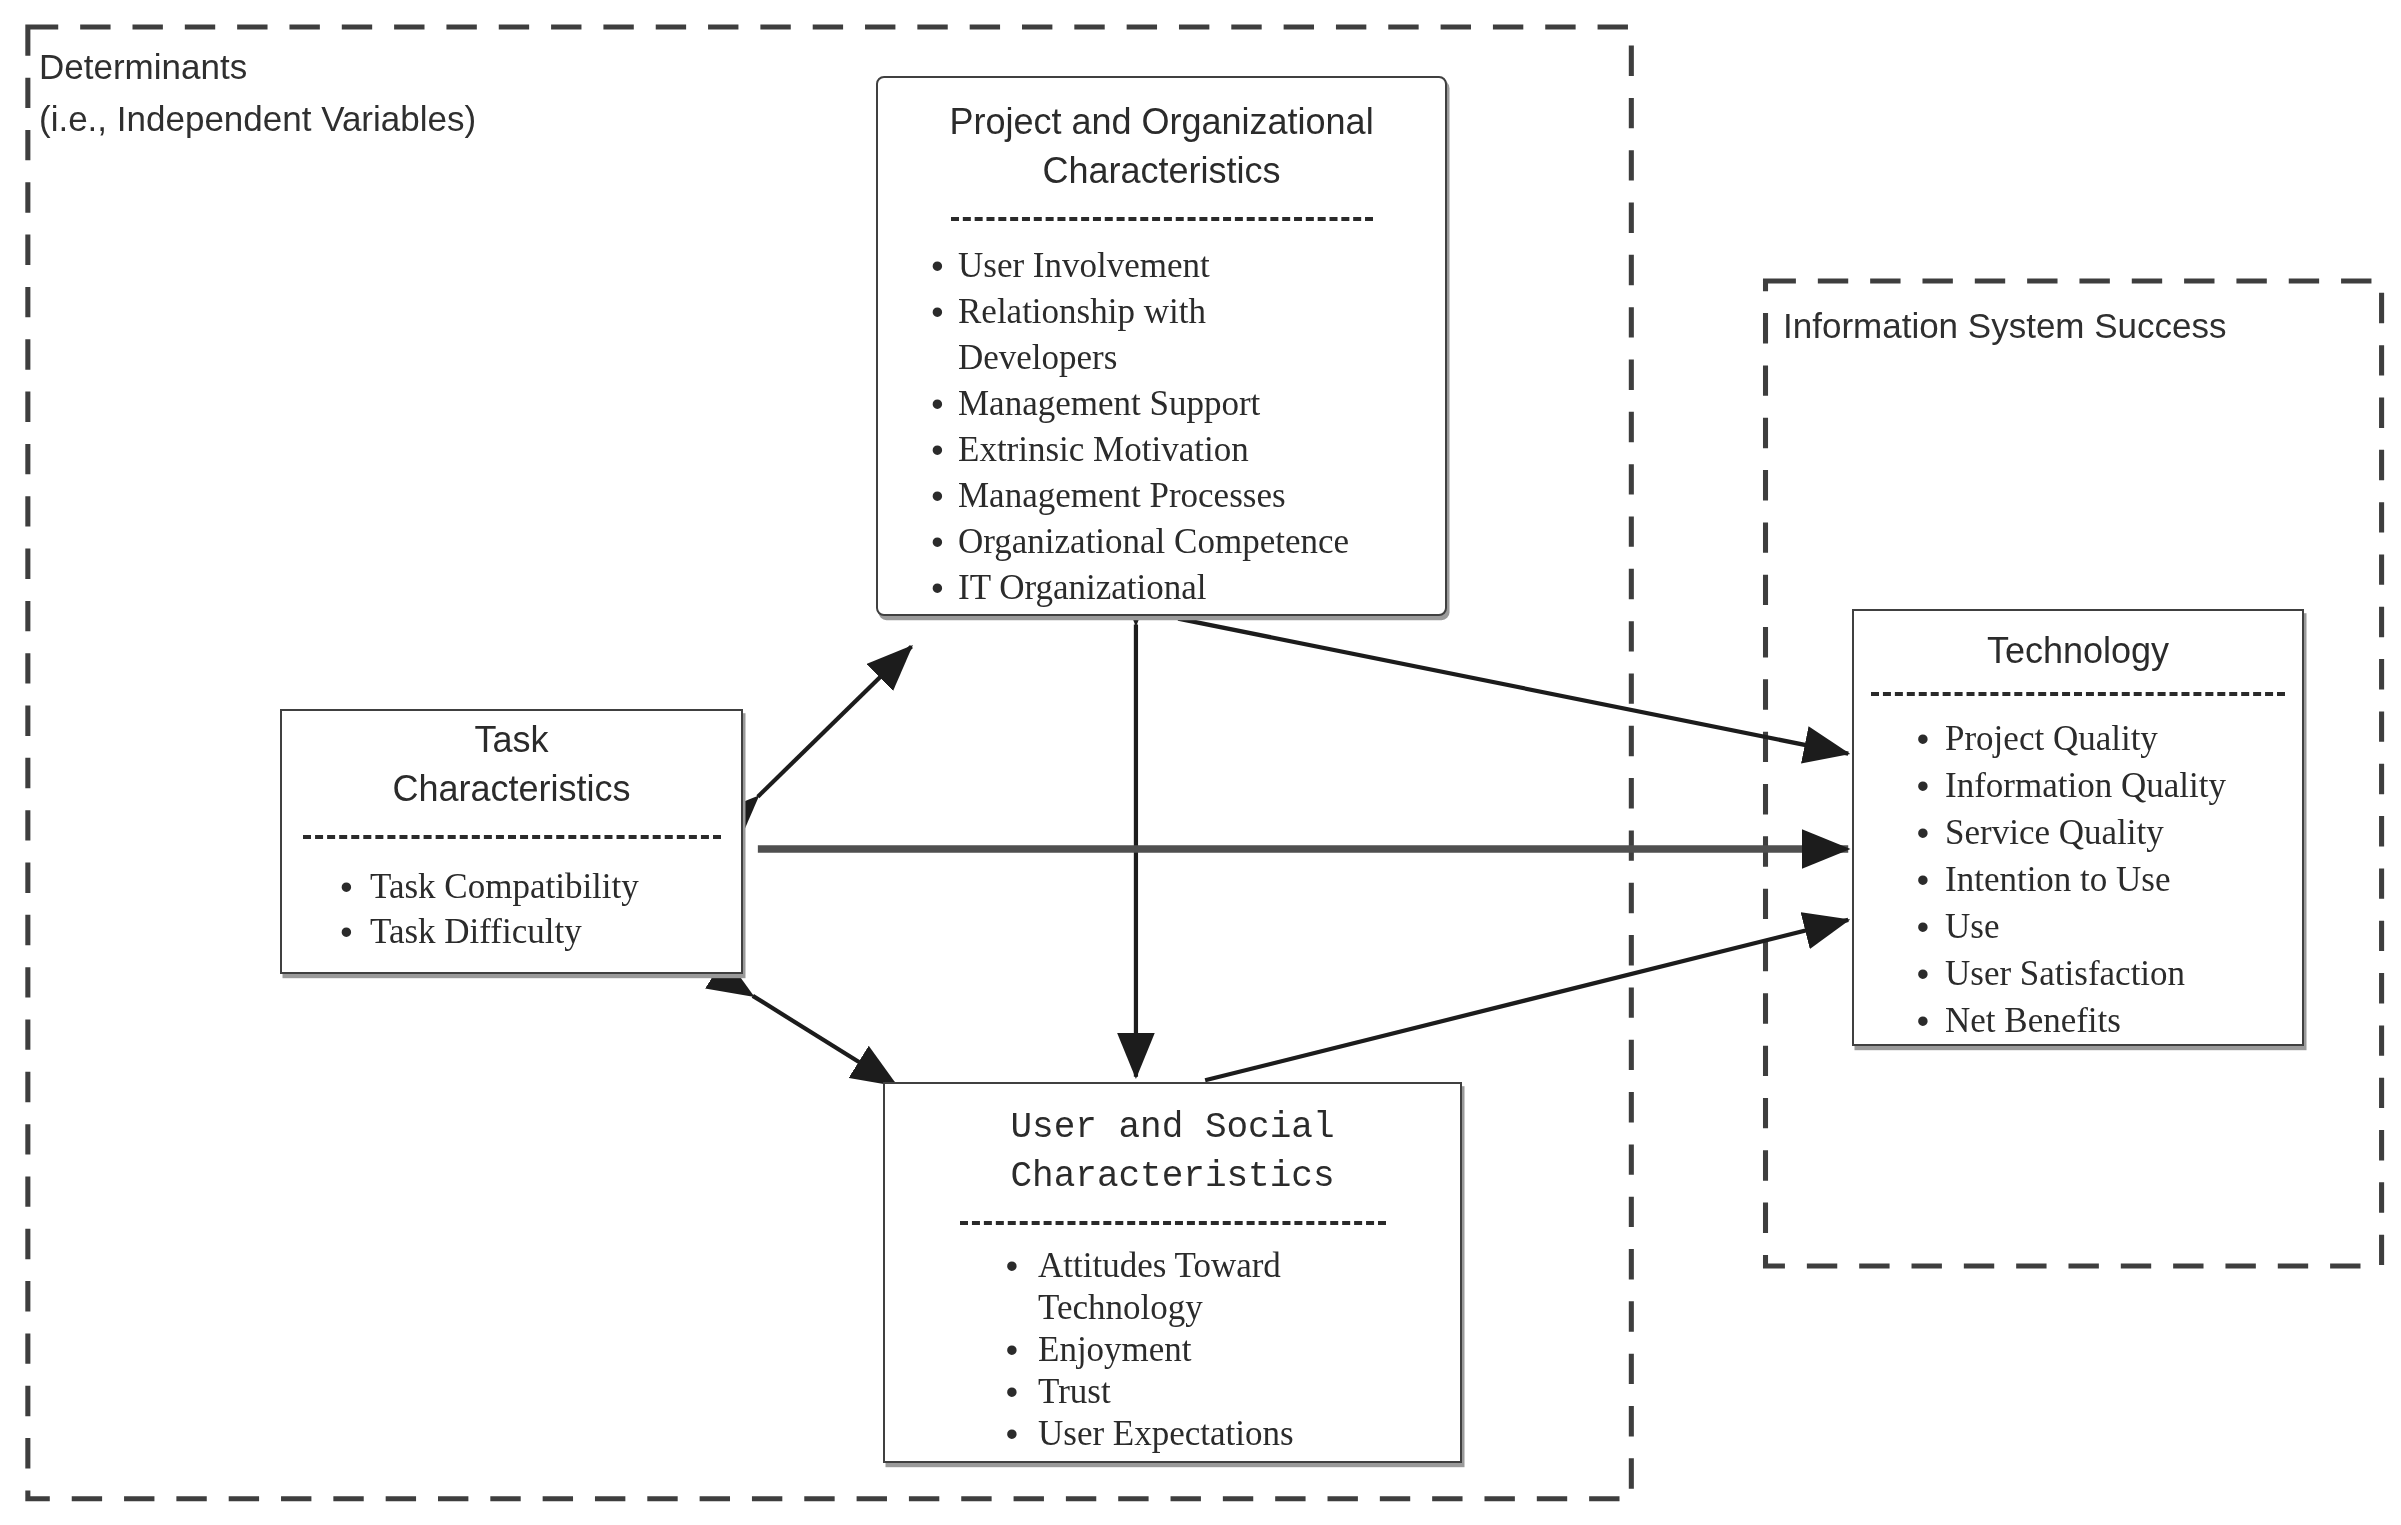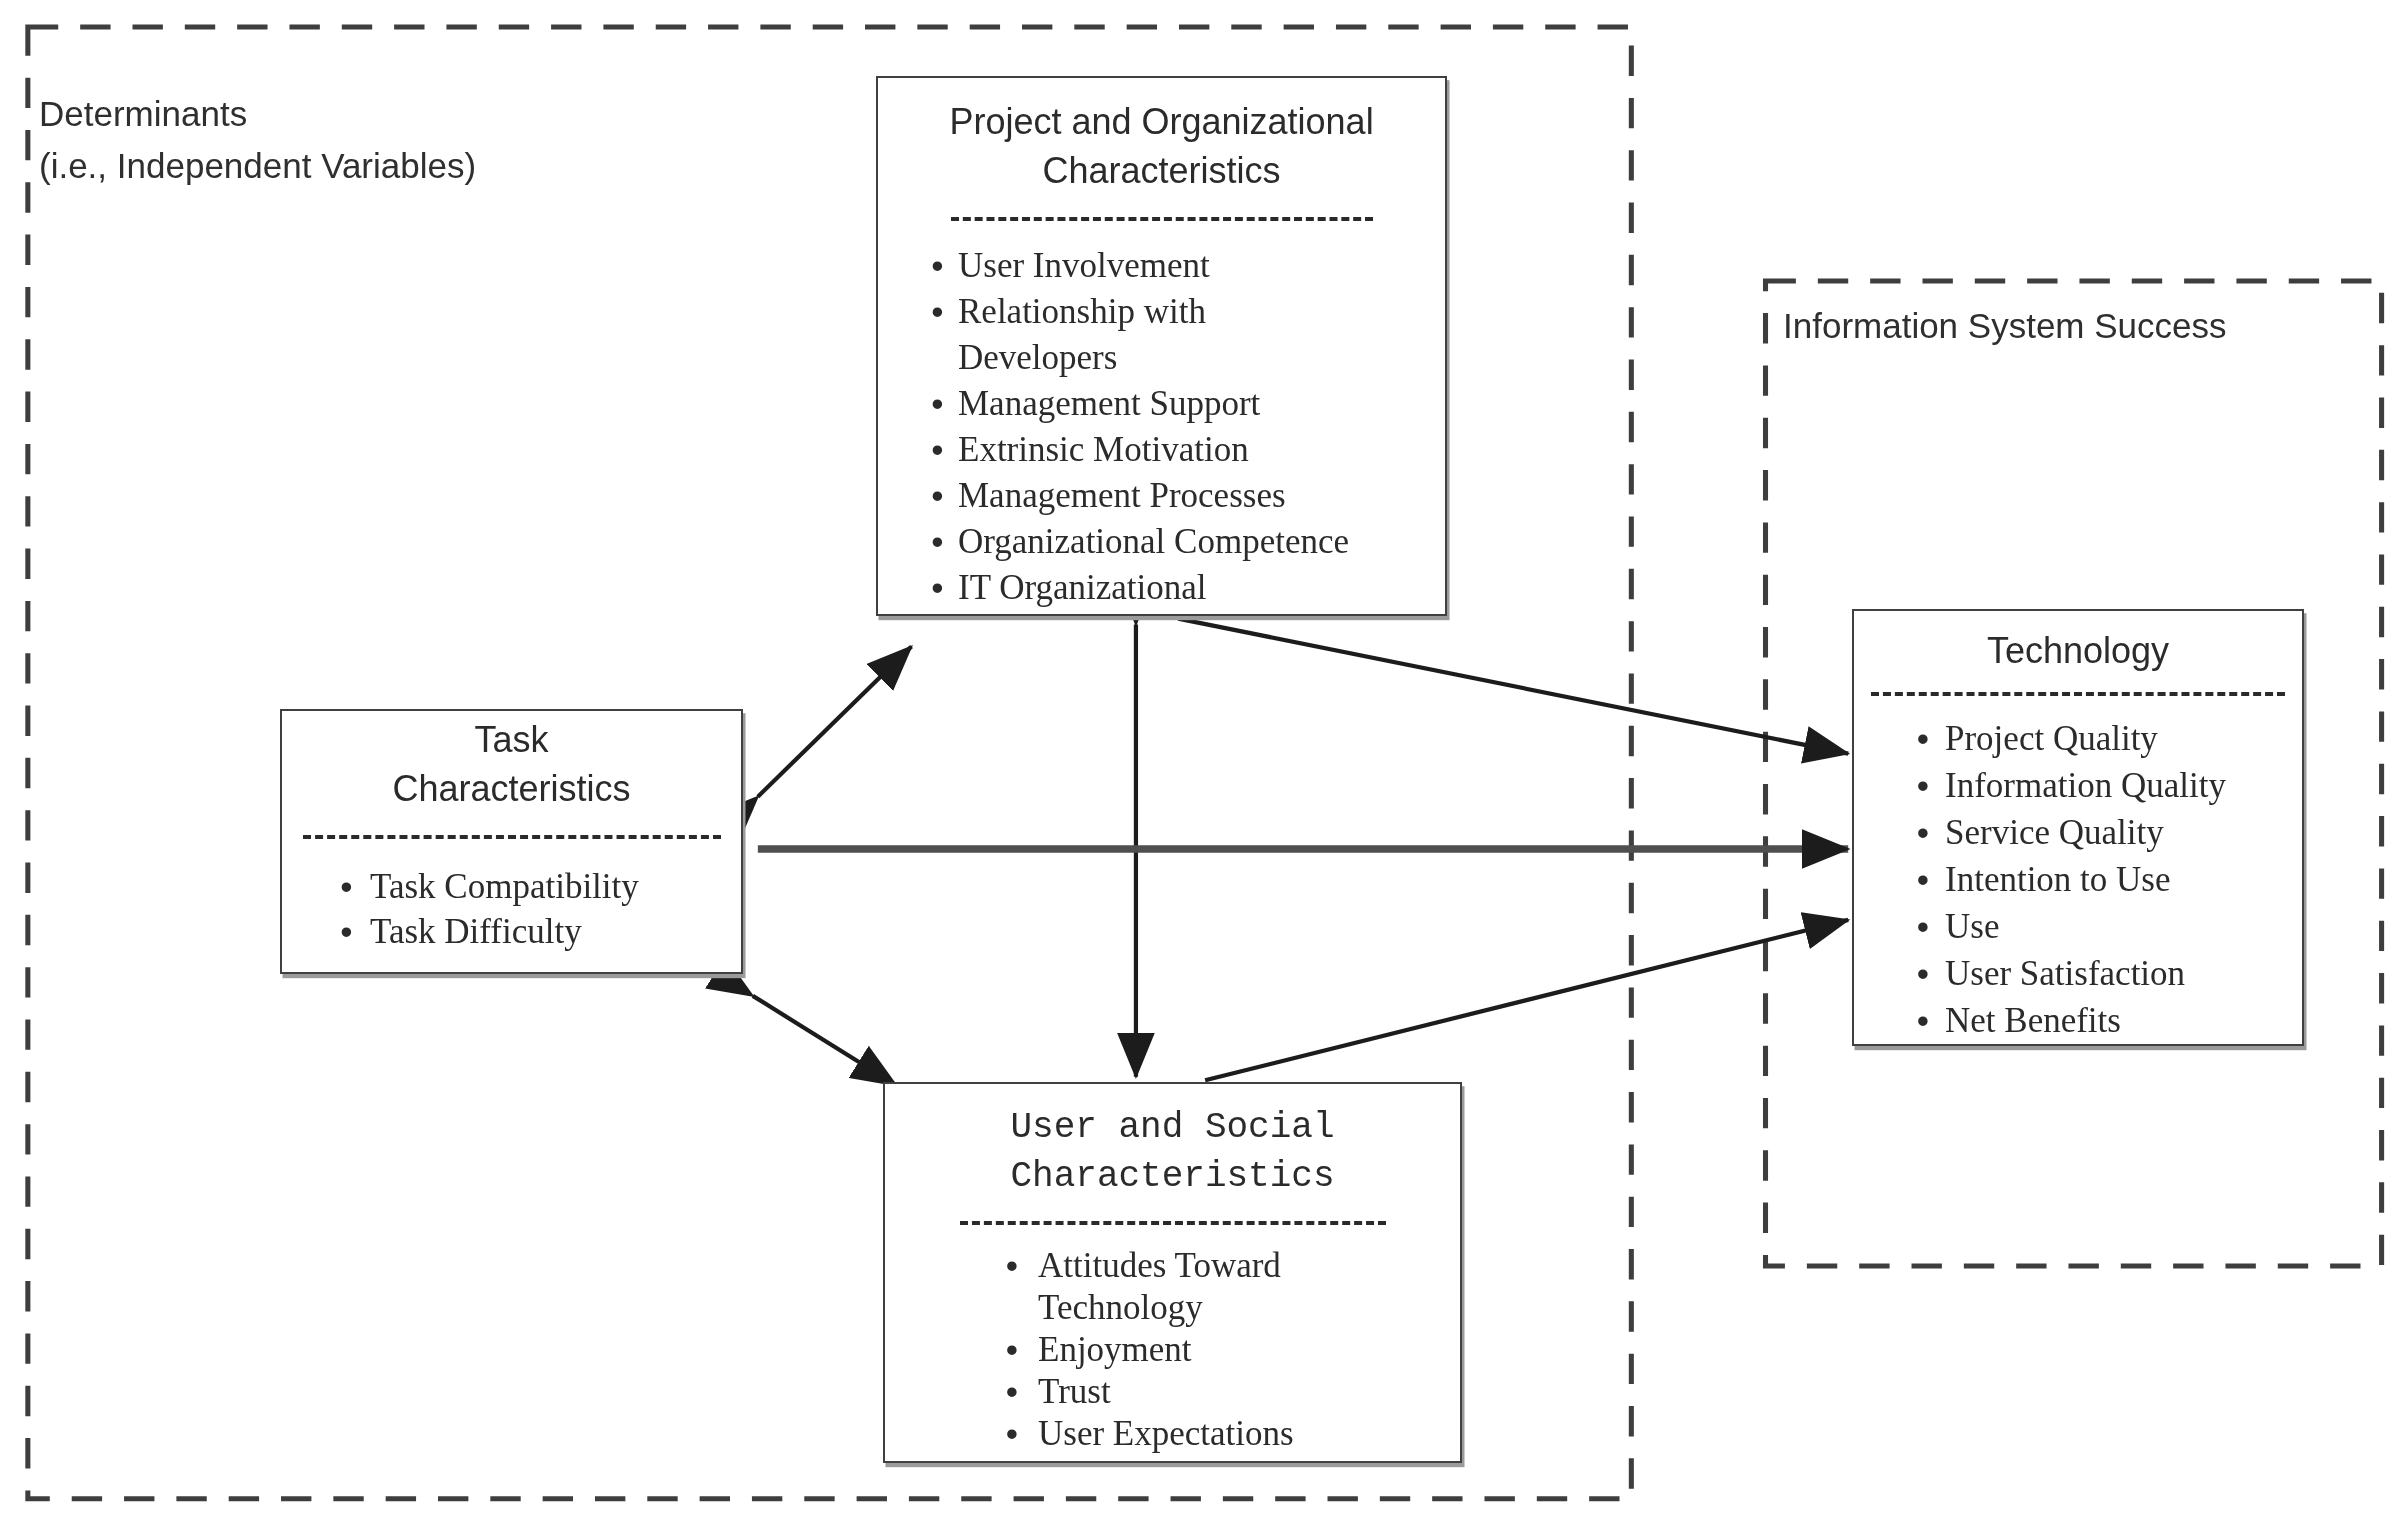--- a/index.html
+++ b/index.html
@@ -27,21 +27,21 @@
     white-space:nowrap;
   }
   .divider{
     height:0;
     border-top:4.2px dashed #2a2a2a;
   }
   .row{display:flex;align-items:flex-start;font-size:35px;color:#2b2b2b;}
   .dot{flex:0 0 auto;text-align:center;}
   .itm{white-space:pre-line;font-family:Liberation Serif, serif;}
   
-  #box-project{left:876px;top:76px;width:571px;height:540px;}
+  #box-project{left:876px;top:76px;width:571px;height:540px;border-radius:8px;}
   #box-project .title{margin-top:18.6px;}
   #box-project .divider{width:422px;margin:22px auto 22px;}
   #box-project .row{line-height:46px;padding-left:39px;padding-right:5px;}
   #box-project .dot{width:41px;}
   
   #box-task{left:280px;top:709px;width:463px;height:265px;}
   #box-task .title{margin-top:4px;}
   #box-task .divider{width:418px;margin:22px auto 25px;}
   #box-task .row{line-height:45px;padding-left:41px;padding-right:5px;}
   #box-task .dot{width:47px;}
@@ -57,21 +57,21 @@
   #box-tech .divider{width:414px;margin:17px auto 18.6px;}
   #box-tech .row{line-height:47px;padding-left:47px;padding-right:3.4px;}
   #box-tech .dot{width:44px;}
   
   .corner-label{
     position:absolute;z-index:2;
     font-size:35px;line-height:52px;
     color:#2f2f2f;
     white-space:nowrap;
   }
-  #label-determinants{left:39px;top:41px;margin-top:47px;}
+  #label-determinants{left:39px;top:41px;}
   #label-iss{left:1783px;top:300px;}
 </style>
 </head>
 <body>
 
 <div class="canvas">
 
   <svg class="layer" width="2401" height="1525" viewBox="0 0 2845 1807">
     <defs>
       <marker id="ah" markerWidth="11" markerHeight="9" refX="10.5" refY="4.5" orient="auto" markerUnits="strokeWidth">

